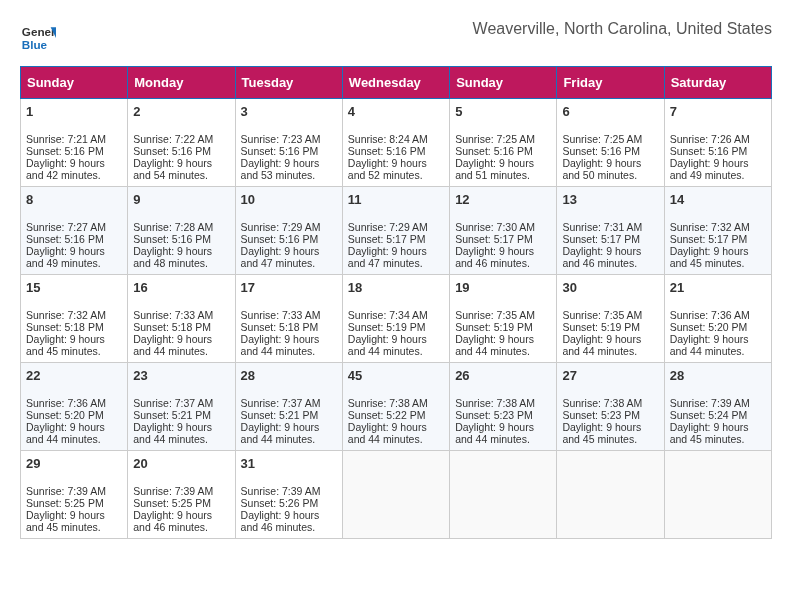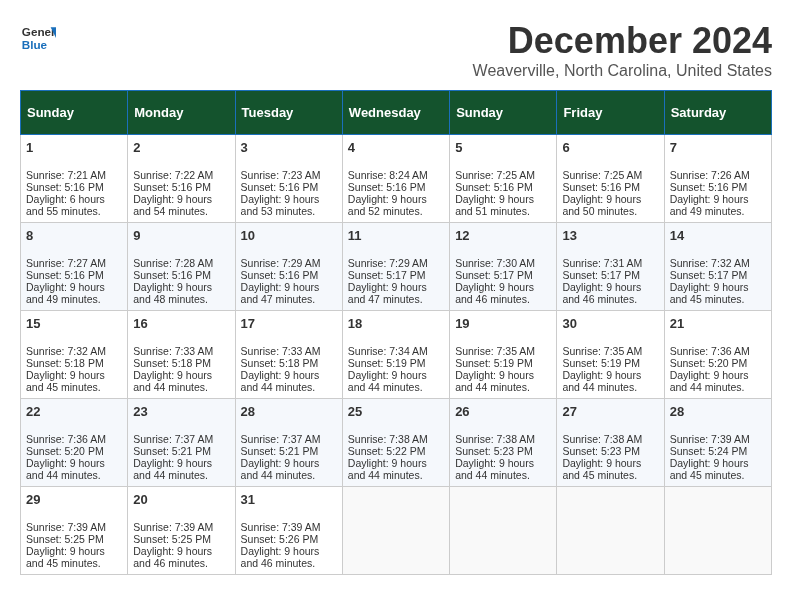--- a/index.html
+++ b/index.html
@@ -36,25 +36,25 @@
     .subtitle {
       font-size: 16px;
       color: #555;
     }
     table {
       width: 100%;
       border-collapse: collapse;
       table-layout: fixed;
     }
     th {
-      background-color: #14532d;
+      background-color: #be185d;
       color: #fff;
       font-size: 13px;
       font-weight: bold;
-      padding: 14px 6px;
+      padding: 8px 6px;
       text-align: left;
       border: 1px solid #1a6fbb;
     }
     td {
       vertical-align: top;
       padding: 5px 5px;
       border: 1px solid #ccc;
       font-size: 10.5px;
       color: #333;
       height: 85px;
@@ -75,40 +75,39 @@
 
 <div class="header-area">
   <div class="logo">
     <svg class="logo-icon" viewBox="0 0 40 40">
       <text x="2" y="18" font-size="13" font-weight="bold" fill="#333" font-family="Arial">General</text>
       <text x="2" y="32" font-size="13" font-weight="bold" fill="#1a6fbb" font-family="Arial">Blue</text>
       <polygon points="34,8 40,8 40,20" fill="#1a6fbb"></polygon>
     </svg>
   </div>
   <div class="title-area">
-    <div class="month-title">December 2024</div>
     <div class="subtitle">Weaverville, North Carolina, United States</div>
   </div>
 </div>
 
 <table>
   <thead>
     <tr id="header-row">
         <th>Sunday</th>
         <th>Monday</th>
         <th>Tuesday</th>
         <th>Wednesday</th>
         <th>Sunday</th>
         <th>Friday</th>
         <th>Saturday</th>
       </tr>
   </thead>
   <tbody id="calendar-body">
       <tr>
-        <td><span class="day-num">1</span><br><span>Sunrise: 7:21 AM</span><br><span>Sunset: 5:16 PM</span><br><span>Daylight: 6 hours and 55 minutes.</span></td>
+        <td><span class="day-num">1</span><br><span>Sunrise: 7:21 AM</span><br><span>Sunset: 5:16 PM</span><br><span>Daylight: 9 hours and 42 minutes.</span></td>
         <td><span class="day-num">2</span><br><span>Sunrise: 7:22 AM</span><br><span>Sunset: 5:16 PM</span><br><span>Daylight: 9 hours and 54 minutes.</span></td>
         <td><span class="day-num">3</span><br><span>Sunrise: 7:23 AM</span><br><span>Sunset: 5:16 PM</span><br><span>Daylight: 9 hours and 53 minutes.</span></td>
         <td><span class="day-num">4</span><br><span>Sunrise: 8:24 AM</span><br><span>Sunset: 5:16 PM</span><br><span>Daylight: 9 hours and 52 minutes.</span></td>
         <td><span class="day-num">5</span><br><span>Sunrise: 7:25 AM</span><br><span>Sunset: 5:16 PM</span><br><span>Daylight: 9 hours and 51 minutes.</span></td>
         <td><span class="day-num">6</span><br><span>Sunrise: 7:25 AM</span><br><span>Sunset: 5:16 PM</span><br><span>Daylight: 9 hours and 50 minutes.</span></td>
         <td><span class="day-num">7</span><br><span>Sunrise: 7:26 AM</span><br><span>Sunset: 5:16 PM</span><br><span>Daylight: 9 hours and 49 minutes.</span></td>
       </tr>
       <tr>
         <td><span class="day-num">8</span><br><span>Sunrise: 7:27 AM</span><br><span>Sunset: 5:16 PM</span><br><span>Daylight: 9 hours and 49 minutes.</span></td>
         <td><span class="day-num">9</span><br><span>Sunrise: 7:28 AM</span><br><span>Sunset: 5:16 PM</span><br><span>Daylight: 9 hours and 48 minutes.</span></td>
@@ -124,21 +123,21 @@
         <td><span class="day-num">17</span><br><span>Sunrise: 7:33 AM</span><br><span>Sunset: 5:18 PM</span><br><span>Daylight: 9 hours and 44 minutes.</span></td>
         <td><span class="day-num">18</span><br><span>Sunrise: 7:34 AM</span><br><span>Sunset: 5:19 PM</span><br><span>Daylight: 9 hours and 44 minutes.</span></td>
         <td><span class="day-num">19</span><br><span>Sunrise: 7:35 AM</span><br><span>Sunset: 5:19 PM</span><br><span>Daylight: 9 hours and 44 minutes.</span></td>
         <td><span class="day-num">30</span><br><span>Sunrise: 7:35 AM</span><br><span>Sunset: 5:19 PM</span><br><span>Daylight: 9 hours and 44 minutes.</span></td>
         <td><span class="day-num">21</span><br><span>Sunrise: 7:36 AM</span><br><span>Sunset: 5:20 PM</span><br><span>Daylight: 9 hours and 44 minutes.</span></td>
       </tr>
       <tr>
         <td><span class="day-num">22</span><br><span>Sunrise: 7:36 AM</span><br><span>Sunset: 5:20 PM</span><br><span>Daylight: 9 hours and 44 minutes.</span></td>
         <td><span class="day-num">23</span><br><span>Sunrise: 7:37 AM</span><br><span>Sunset: 5:21 PM</span><br><span>Daylight: 9 hours and 44 minutes.</span></td>
         <td><span class="day-num">28</span><br><span>Sunrise: 7:37 AM</span><br><span>Sunset: 5:21 PM</span><br><span>Daylight: 9 hours and 44 minutes.</span></td>
-        <td><span class="day-num">25</span><br><span>Sunrise: 7:38 AM</span><br><span>Sunset: 5:22 PM</span><br><span>Daylight: 9 hours and 44 minutes.</span></td>
+        <td><span class="day-num">45</span><br><span>Sunrise: 7:38 AM</span><br><span>Sunset: 5:22 PM</span><br><span>Daylight: 9 hours and 44 minutes.</span></td>
         <td><span class="day-num">26</span><br><span>Sunrise: 7:38 AM</span><br><span>Sunset: 5:23 PM</span><br><span>Daylight: 9 hours and 44 minutes.</span></td>
         <td><span class="day-num">27</span><br><span>Sunrise: 7:38 AM</span><br><span>Sunset: 5:23 PM</span><br><span>Daylight: 9 hours and 45 minutes.</span></td>
         <td><span class="day-num">28</span><br><span>Sunrise: 7:39 AM</span><br><span>Sunset: 5:24 PM</span><br><span>Daylight: 9 hours and 45 minutes.</span></td>
       </tr>
       <tr>
         <td><span class="day-num">29</span><br><span>Sunrise: 7:39 AM</span><br><span>Sunset: 5:25 PM</span><br><span>Daylight: 9 hours and 45 minutes.</span></td>
         <td><span class="day-num">20</span><br><span>Sunrise: 7:39 AM</span><br><span>Sunset: 5:25 PM</span><br><span>Daylight: 9 hours and 46 minutes.</span></td>
         <td><span class="day-num">31</span><br><span>Sunrise: 7:39 AM</span><br><span>Sunset: 5:26 PM</span><br><span>Daylight: 9 hours and 46 minutes.</span></td>
         <td class="empty-cell"></td>
         <td class="empty-cell"></td>

